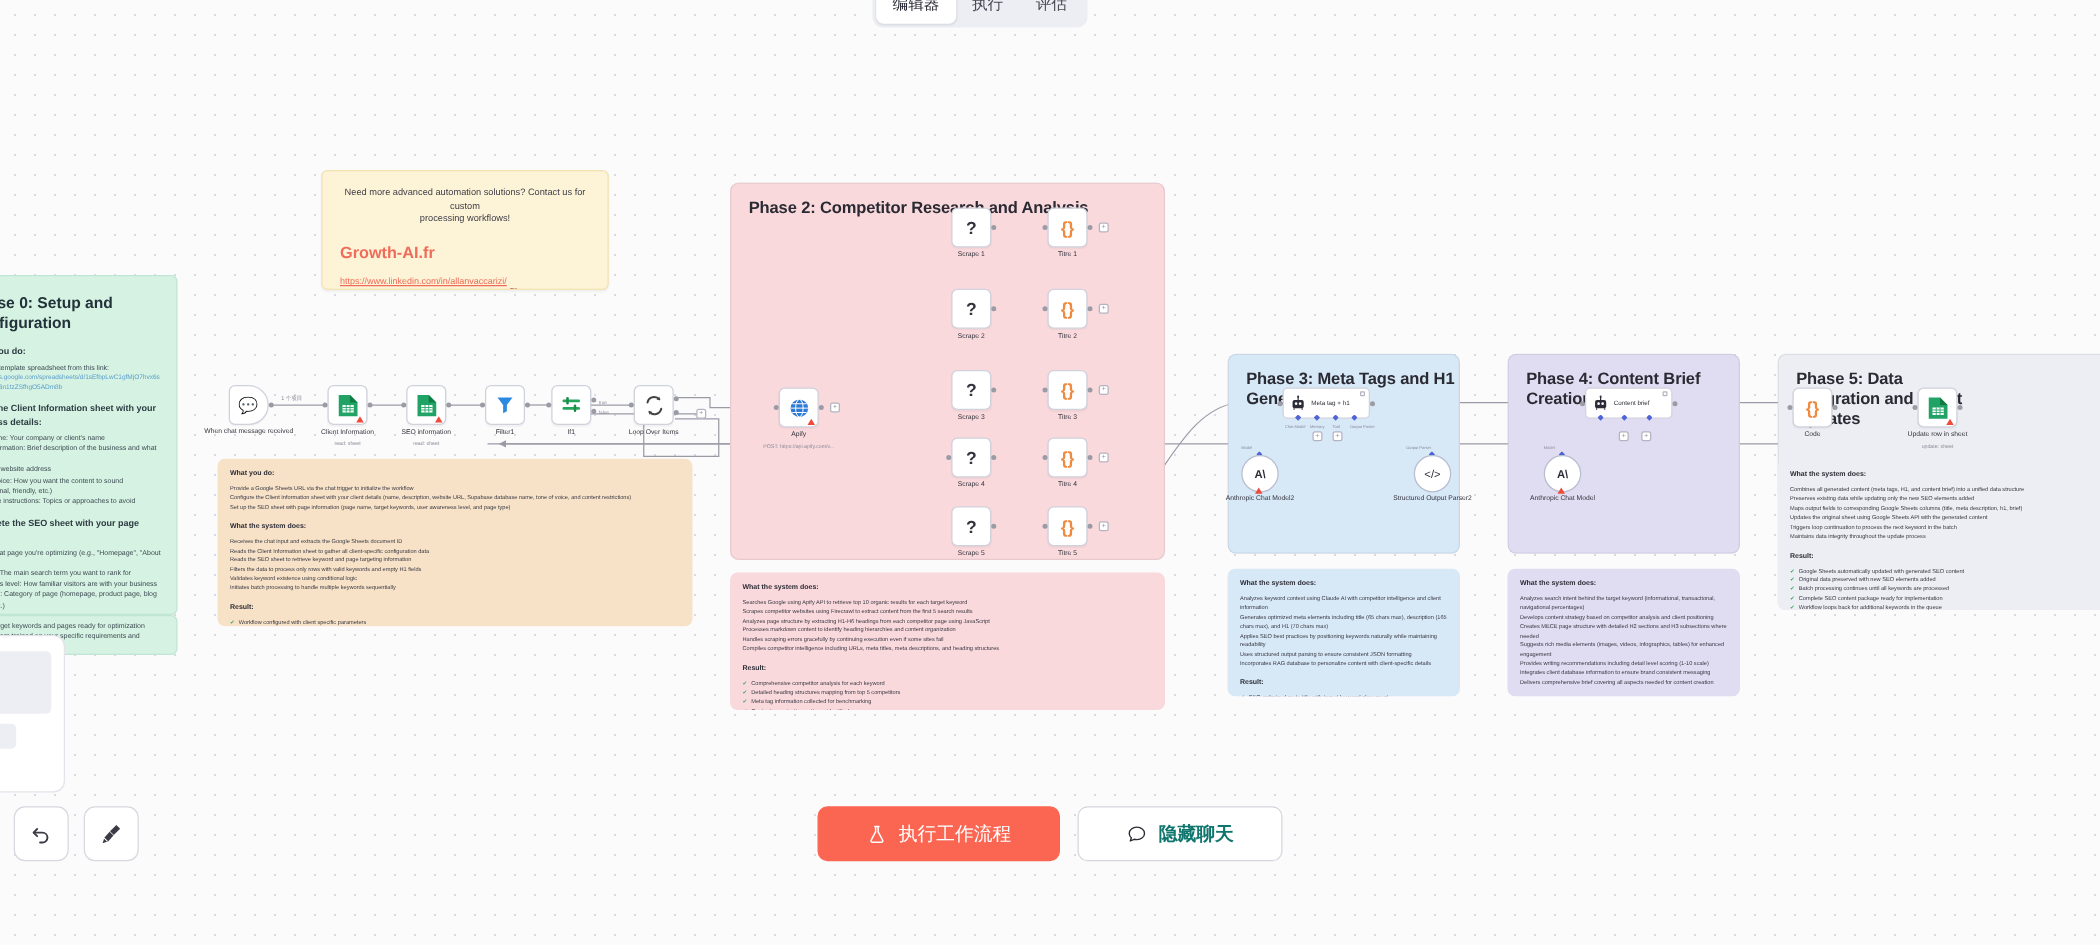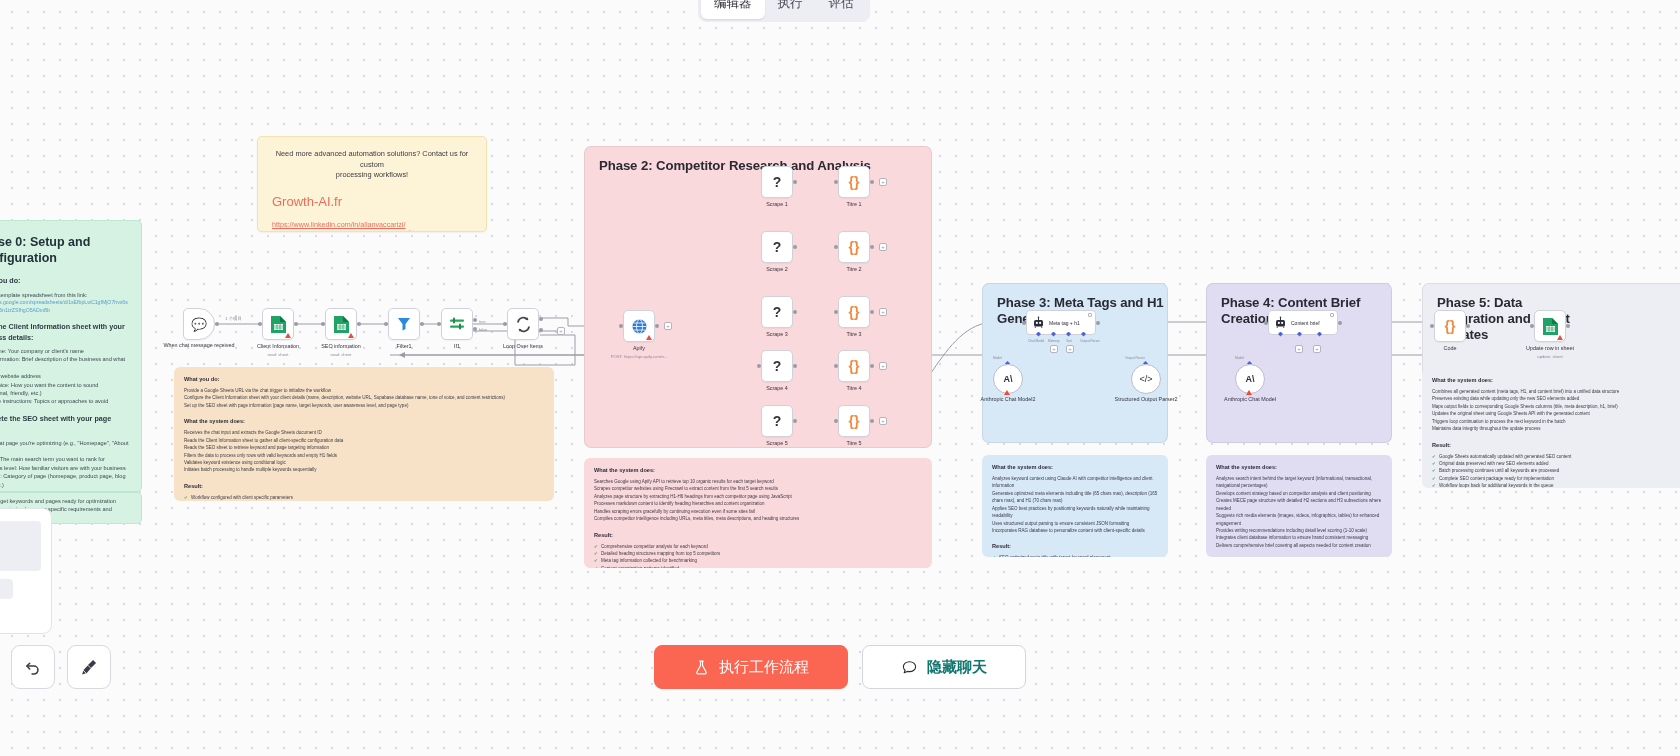--- a/index.html
+++ b/index.html
@@ -52,21 +52,21 @@
     background: #fdf3d7;
     border: 1px solid #f2e2b0;
     box-shadow: 0 1px 2px rgba(0,0,0,.05);
   }
   .sticky-green {
     background: #d6f2e2;
     border: 1px solid #bfe6d2;
   }
   .note-line { font-size: 7.4px; color: #3d3d46; text-align: center; }
   .brand {
-    font-size: 13px; font-weight: 400; color: #ef6c5a;
+    font-size: 13px; font-weight: 700; color: #ef6c5a;
     margin: 12px 0 8px 0;
   }
   .link { font-size: 7.2px; color: #ef6c5a; text-decoration: underline; display:block; }
 
   
   #phase0 {
     left: -38px; top: 220px; width: 180px; height: 272px;
     padding: 14px 12px 10px 12px;
   }
   #phase0 h3 { margin: 0 0 10px 0; font-size: 12.5px; color: #22323b; line-height: 1.25; font-weight: 700;}

